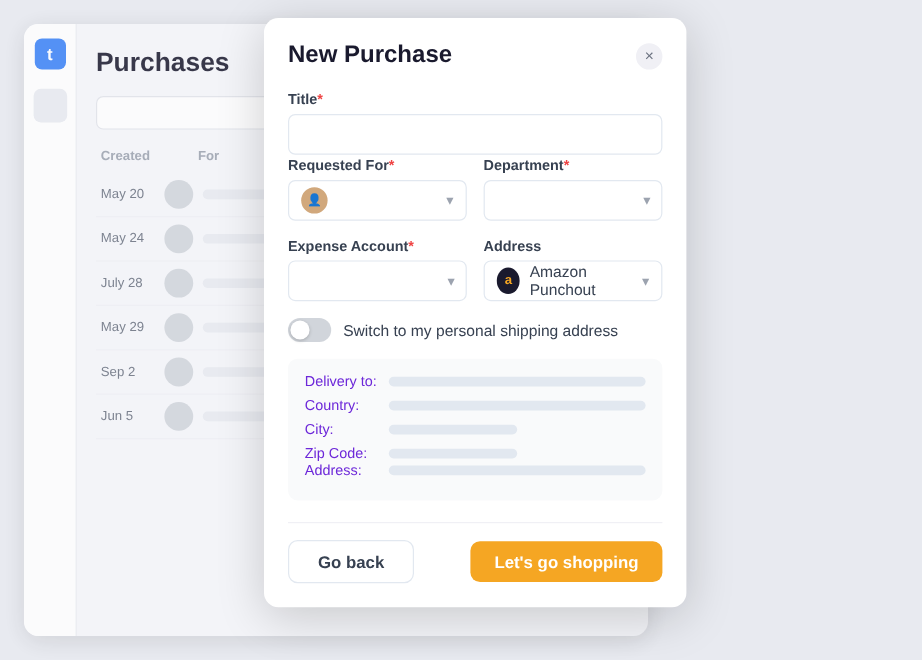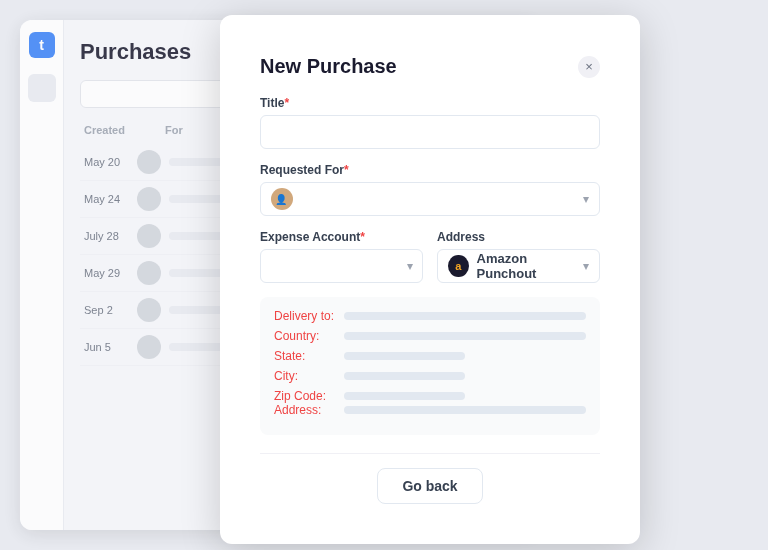--- a/index.html
+++ b/index.html
@@ -162,25 +162,25 @@
       flex: 1;
       height: 8px;
       background: #e8eaf0;
       border-radius: 4px;
     }
 
     .modal {
       position: absolute;
       top: 15px;
       left: 220px;
-      width: 420px;
+      width: 352px;
       background: #fff;
       border-radius: 12px;
       box-shadow: 0 8px 40px rgba(0,0,0,0.18);
-      padding: 40px;
+      padding: 20px;
       z-index: 100;
     }
 
     .modal-header {
       display: flex;
       align-items: center;
       justify-content: space-between;
       margin-bottom: 18px;
     }
 
@@ -198,21 +198,21 @@
       display: flex;
       align-items: center;
       justify-content: center;
       cursor: pointer;
       color: #6b7280;
       font-size: 13px;
       border: none;
     }
 
     .form-group {
-      margin-bottom: 14px;
+      margin-bottom: 2px;
     }
 
     .form-label {
       font-size: 12px;
       font-weight: 600;
       color: #374151;
       margin-bottom: 5px;
       display: block;
     }
 
@@ -333,21 +333,21 @@
       justify-content: center;
       margin-right: 8px;
       font-size: 11px;
       color: #f5a623;
       font-weight: bold;
     }
 
     .vendor-text {
       font-size: 13px;
       color: #374151;
-      font-weight: 700;
+      font-weight: 400;
     }
 
     
     .toggle-row {
       display: flex;
       align-items: center;
       gap: 10px;
       margin-bottom: 14px;
     }
 
@@ -388,21 +388,21 @@
     }
 
     .address-row {
       display: flex;
       align-items: center;
       margin-bottom: 6px;
       font-size: 12px;
     }
 
     .address-label {
-      color: #ef4444;
+      color: #6d28d9;
       width: 70px;
       flex-shrink: 0;
     }
 
     .address-value {
       height: 8px;
       background: #e2e8f0;
       border-radius: 4px;
       flex: 1;
     }
@@ -412,21 +412,20 @@
     }
 
     
     .modal-footer {
       display: flex;
       justify-content: space-between;
       align-items: center;
       margin-top: 18px;
       padding-top: 14px;
       border-top: 1px solid #f0f0f5;
-      flex-direction: column;
     }
 
     .go-back-btn {
       padding: 9px 24px;
       border: 1.5px solid #e2e8f0;
       border-radius: 8px;
       background: #fff;
       font-size: 14px;
       font-weight: 600;
       color: #374151;
@@ -516,20 +515,28 @@
     <div class="form-group">
       <label class="form-label">
         <span>Requested For</span><span class="required">*</span>
       </label>
       <div class="select-with-avatar">
         <div class="user-avatar-sm">👤</div>
         <div class="select-text"></div>
         <span class="chevron">▾</span>
       </div>
     </div>
+    <div class="form-group">
+      <label class="form-label">
+        <span>Department</span><span class="required">*</span>
+      </label>
+      <div class="select-wrapper">
+        <select class="form-select"></select>
+      </div>
+    </div>
   </div>
 
   <div class="form-row">
     <div class="form-group">
       <label class="form-label">
         <span>Expense Account</span><span class="required">*</span>
       </label>
       <div class="select-wrapper">
         <select class="form-select"></select>
       </div>
@@ -537,44 +544,45 @@
     <div class="form-group">
       <label class="form-label">Address</label>
       <div class="vendor-select">
         <div class="amazon-icon">a</div>
         <span class="vendor-text">Amazon Punchout</span>
         <span class="chevron" style="margin-left:auto">▾</span>
       </div>
     </div>
   </div>
 
+  <div class="toggle-row">
+    <div class="toggle"></div>
+    <span class="toggle-label">Switch to my personal shipping address</span>
+  </div>
 
   <div class="address-section">
     <div class="address-row">
       <span class="address-label">Delivery to:</span>
       <div class="address-value"></div>
     </div>
     <div class="address-row">
       <span class="address-label">Country:</span>
       <div class="address-value"></div>
     </div>
     <div class="address-row">
-      <span class="address-label">State:</span>
-      <div class="address-value short"></div>
-    </div>
-    <div class="address-row">
       <span class="address-label">City:</span>
       <div class="address-value short"></div>
     </div>
     <div class="address-row" style="margin-bottom:0">
       <span class="address-label">Zip Code:</span>
       <div class="address-value short"></div>
     </div>
     <div class="address-row">
       <span class="address-label">Address:</span>
       <div class="address-value"></div>
     </div>
   </div>
 
   <div class="modal-footer">
     <button class="go-back-btn">Go back</button>
+    <button class="shopping-btn">Let's go shopping</button>
   </div>
 </div>
 
 </body></html>

